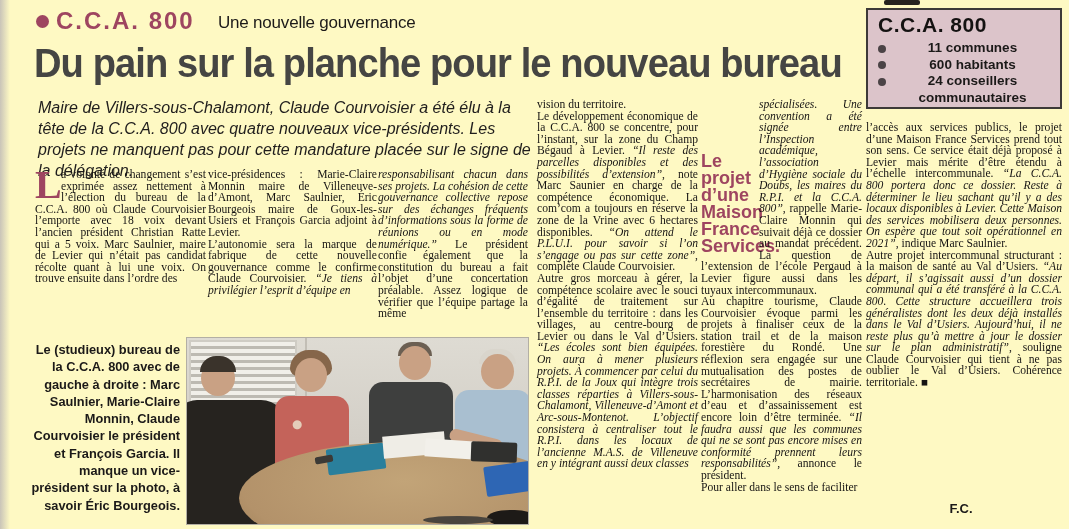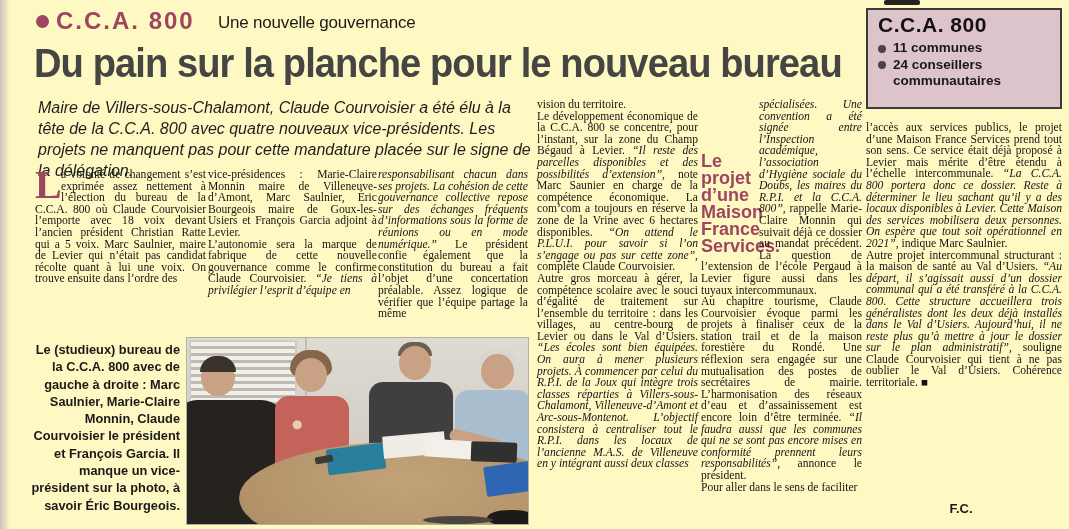--- a/index.html
+++ b/index.html
@@ -20,21 +20,21 @@
         letter-spacing:-1px;color:#454543;transform:scaleX(0.93);transform-origin:left top;}
   .lead{position:absolute;left:38px;top:97px;width:500px;margin:0;
         font-family:"Liberation Sans",sans-serif;font-style:italic;font-size:16px;
         line-height:21px;color:#201e1d;}
 
   
   .infobox{position:absolute;left:866px;top:8px;width:196px;height:101px;box-sizing:border-box;
         background:#dcc4ca;border:2px solid #3d3a38;padding:3px 8px 0 10px;
         font-family:"Liberation Sans",sans-serif;}
   .infobox h2{margin:0 0 3px 0;font-size:21px;letter-spacing:0.5px;color:#141211;}
-  .infobox ul{margin:0;padding:0;list-style:none;}
+  .infobox ul{margin:0;padding:0;list-style:none;text-align:center;}
   .infobox li{position:relative;padding-left:15px;font-size:13.5px;font-weight:bold;
         line-height:16.5px;color:#1b1918;}
   .infobox .b{position:absolute;left:0;top:4.5px;width:8px;height:8px;border-radius:50%;background:#4b4346;}
 
   
   .col{position:absolute;text-align:justify;font-size:11.6px;line-height:11.6px;color:#161413;}
   .col p{margin:0;}
   .it{font-style:italic;}
   .col1{left:35px;top:169px;width:171px;height:146px;}
   .col2{left:208px;top:169px;width:169px;height:146px;}
@@ -113,20 +113,21 @@
   <span class="kicker-dot"></span>
   <span class="kicker">C.C.A. 800</span>
   <span class="topic">Une nouvelle gouvernance</span>
   <h1 class="headline">Du pain sur la planche pour le nouveau bureau</h1>
   <p class="lead">Maire de Villers-sous-Chalamont, Claude Courvoisier a été élu à la tête de la C.C.A. 800 avec quatre nouveaux vice-présidents. Les projets ne manquent pas pour cette mandature placée sur le signe de la délégation.</p>
 
   <aside class="infobox">
     <h2>C.C.A. 800</h2>
     <ul>
       <li><span class="b"></span><span>11 communes</span></li>
+      <li><span class="b"></span><span>600 habitants</span></li>
       <li><span class="b"></span><span>24 conseillers communautaires</span></li>
     </ul>
   </aside>
 
   <div class="col col1">
     <p><span class="dropcap">L</span><span><span>a volonté de changement s’est exprimée assez nettement à l’élection du bureau de la C.C.A. 800 où Claude Courvoisier l’emporte avec 18 voix devant l’ancien président Christian Ratte qui a 5 voix. Marc Saulnier, maire de Levier qui n’était pas candidat récolte quant à lui une voix. On trouve ensuite dans l’ordre des</span></span></p>
   </div>
 
   <div class="col col2">
     <p><span>vice-présidences : Marie-Claire Monnin maire de Villeneuve-d’Amont, Marc Saulnier, Éric Bourgeois maire de Goux-les-Usiers et François Garcia adjoint à Levier.</span></p>

